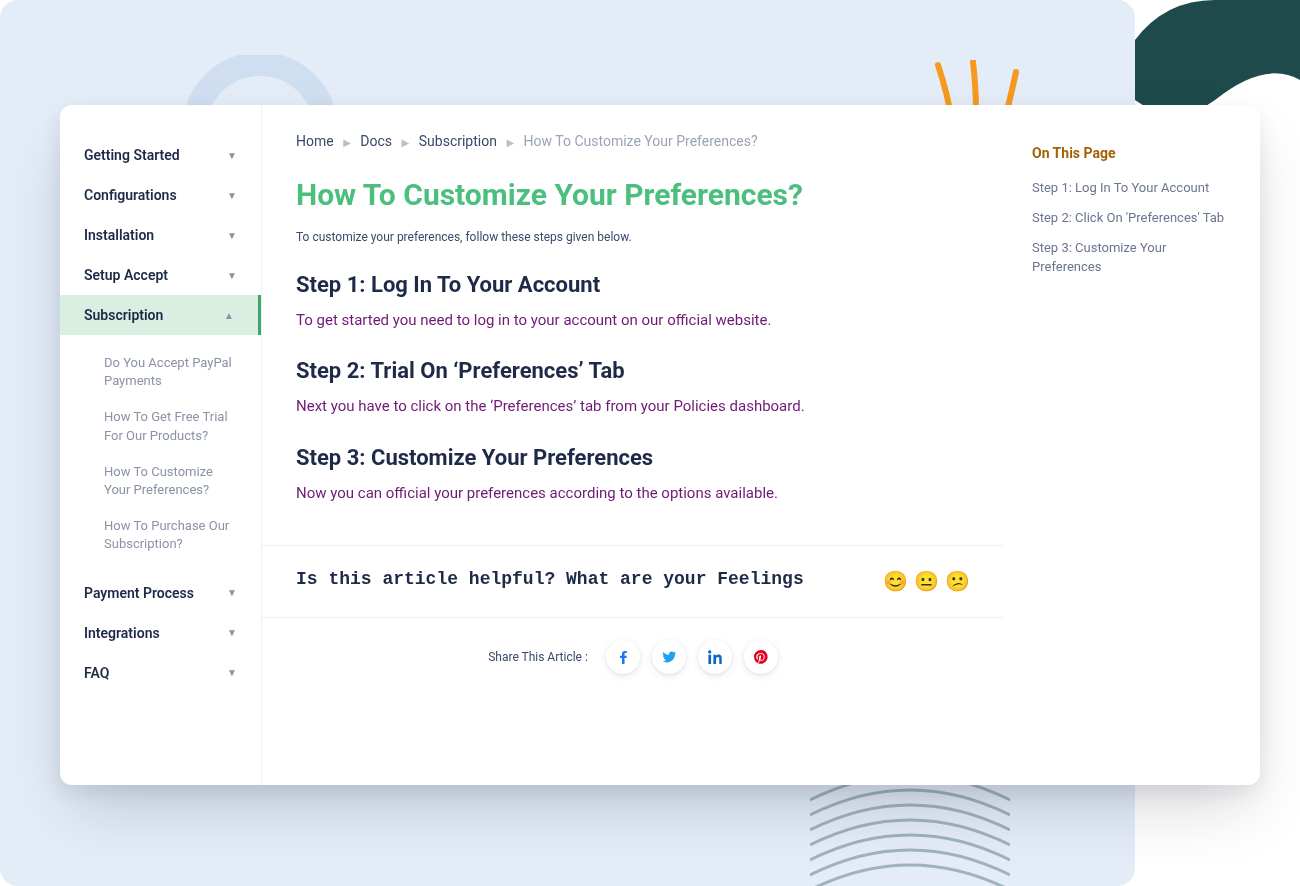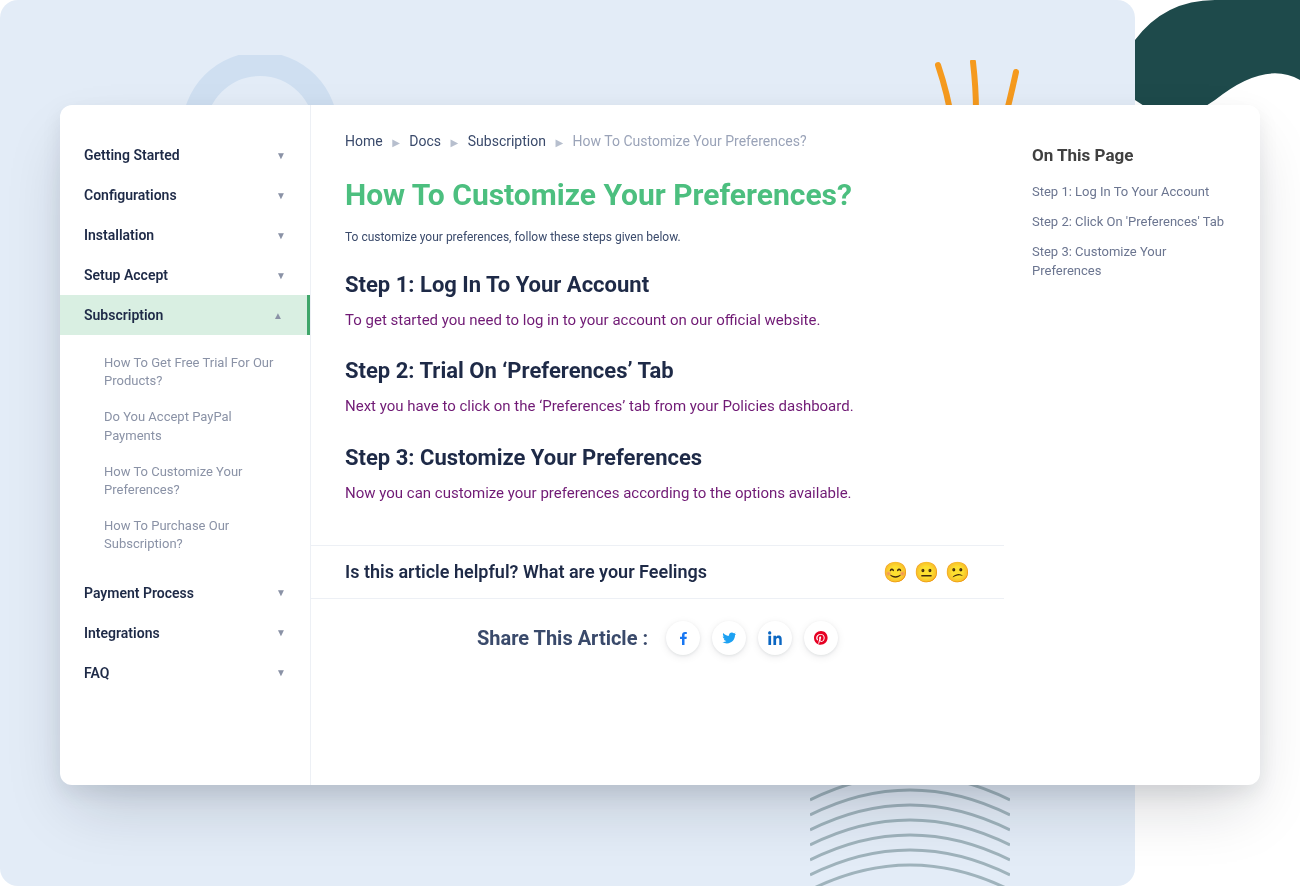--- a/index.html
+++ b/index.html
@@ -37,21 +37,21 @@
     position:absolute;
     left:60px; top:105px;
     width:1200px;
     background:#fff;
     border-radius:12px;
     box-shadow:0 30px 60px -12px rgba(17,24,39,0.18), 0 8px 20px rgba(17,24,39,0.08);
     display:flex;
     min-height:680px;
   }
   
-  .sidebar { width:251px; border-right:1px solid #edf0f5; padding-top:30px; }
+  .sidebar { width:202px; border-right:1px solid #edf0f5; padding-top:30px; }
   .sb-item {
     display:flex; justify-content:space-between; align-items:center;
     padding:12px 24px;
     font-size:14px; font-weight:600; color:#1e2a47;
     cursor:pointer;
   }
   .sb-item .chev { color:#8a92a6; font-size:10px; }
   .sb-item.active {
     background:#d9efe2;
     border-right:3px solid #3fa66a;
@@ -69,44 +69,44 @@
   .breadcrumb { font-size:14px; color:#3a4a6b; margin-bottom:28px; }
   .breadcrumb .cur { color:#9aa3b8; }
   .breadcrumb .sep { color:#b7bfce; margin:0 6px; font-size:10px; }
   h1.title { font-size:30px; font-weight:700; color:#4cbf7f; margin-bottom:18px; }
   p.intro { font-size:12px; color:#3a4a6b; margin-bottom:28px; }
   h2.step { font-size:22px; font-weight:700; color:#1e2a47; margin-top:26px; margin-bottom:12px; }
   p.body { font-size:15px; color:#701a75; margin-bottom:12px; line-height:1.55; }
   .helpful {
     border-top:1px solid #edf0f5;
     margin:40px -34px 0 -34px;
-    padding:14px 34px;
-    display:flex; justify-content:space-between; align-items:center;
+    padding:23px 34px;
+    display:flex; justify-content:space-between; font-family:Liberation Mono, monospace;
   }
   .helpful .q { font-size:18px; font-weight:600; color:#1e2a47; }
   .faces { display:flex; gap:6px; }
   .face { font-size:20px; cursor:pointer; }
   .share {
     border-top:1px solid #edf0f5;
     margin:0 -34px;
     padding:22px 34px 26px;
     display:flex; justify-content:center; align-items:center; gap:18px;
   }
-  .share .label { font-size:20px; font-weight:700; color:#3a4a6b;text-align:right; }
+  .share .label { font-size:12px; font-weight:400; color:#3a4a6b;text-align:right; }
   .soc { display:flex; gap:12px; }
   .soc-btn {
     width:34px; height:34px; border-radius:50%;
     background:#fff;
     box-shadow:0 2px 8px rgba(17,24,39,0.08), 0 1px 3px rgba(17,24,39,0.08);
     display:flex; align-items:center; justify-content:center;
     cursor:pointer;
   }
   
   .toc { width:256px; padding:40px 28px; }
-  .toc h3 { font-size:17px; font-weight:700; color:#404040; margin-bottom:18px; }
+  .toc h3 { font-size:14px; font-weight:700; color:#a16207; margin-bottom:18px; }
   .toc a { display:block; font-size:13px; color:#6b7590; margin-bottom:12px; text-decoration:none; cursor:pointer; line-height:1.4; }
 </style>
 </head>
 <body>
 
 <div class="bg-panel"></div>
 
 <div class="accent-top">
   <svg width="165" height="130">
       <path d="M0,100 Q40,130 80,100 Q130,60 165,80 L165,0 L80,0 Q30,0 0,40 Z" fill="#1e4a4b"></path>
@@ -154,22 +154,22 @@
     </div>
     <div class="sb-item">
       <span>Setup Accept</span>
       <span class="chev">▼</span>
     </div>
     <div class="sb-item active">
       <span>Subscription</span>
       <span class="chev">▲</span>
     </div>
     <div class="sub-list">
+      <div class="sub-item">Do You Accept PayPal Payments</div>
       <div class="sub-item">How To Get Free Trial For Our Products?</div>
-      <div class="sub-item">Do You Accept PayPal Payments</div>
       <div class="sub-item">How To Customize Your Preferences?</div>
       <div class="sub-item">How To Purchase Our Subscription?</div>
     </div>
     <div class="sb-item">
       <span>Payment Process</span>
       <span class="chev">▼</span>
     </div>
     <div class="sb-item">
       <span>Integrations</span>
       <span class="chev">▼</span>
@@ -194,21 +194,21 @@
     <h1 class="title">How To Customize Your Preferences?</h1>
     <p class="intro">To customize your preferences, follow these steps given below.</p>
 
     <h2 class="step">Step 1: Log In To Your Account</h2>
     <p class="body">To get started you need to log in to your account on our official website.</p>
 
     <h2 class="step">Step 2: Trial On ‘Preferences’ Tab</h2>
     <p class="body">Next you have to click on the ‘Preferences’ tab from your Policies dashboard.</p>
 
     <h2 class="step">Step 3: Customize Your Preferences</h2>
-    <p class="body">Now you can customize your preferences according to the options available.</p>
+    <p class="body">Now you can official your preferences according to the options available.</p>
 
     <div class="helpful">
       <div class="q">Is this article helpful? What are your Feelings</div>
       <div class="faces">
         <span class="face">😊</span>
         <span class="face">😐</span>
         <span class="face">😕</span>
       </div>
     </div>
 

